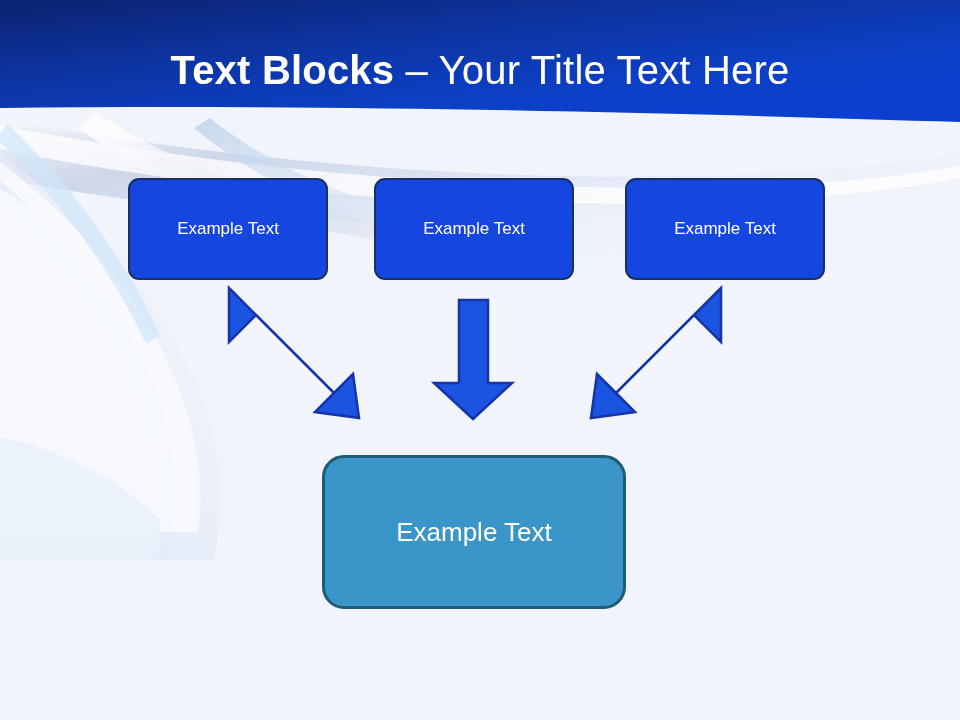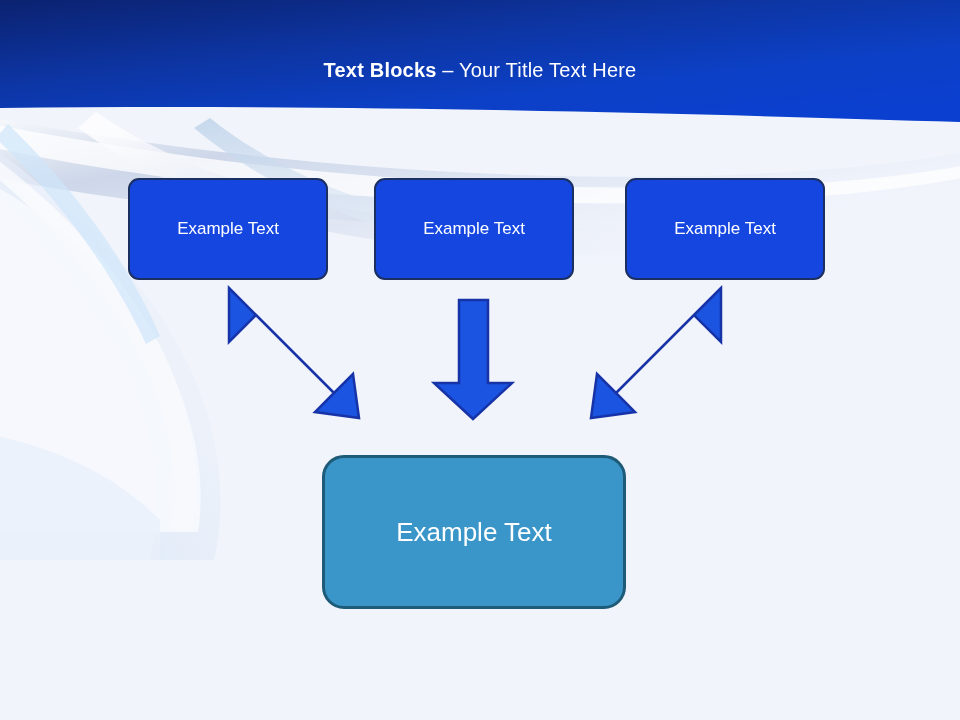--- a/index.html
+++ b/index.html
@@ -34,21 +34,21 @@
     height: 135px;
   }
 
   .slide-title {
     position: absolute;
     top: 52px;
     left: 0;
     width: 960px;
     text-align: center;
     color: #ffffff;
-    font-size: 20px;
+    font-size: 40px;
     line-height: 36px;
     letter-spacing: 0.2px;
     white-space: nowrap;
     z-index: 5;
   }
   .slide-title .t-bold { font-weight: bold; }
   .slide-title .t-light { font-weight: normal; }
 
   
   .top-box {

